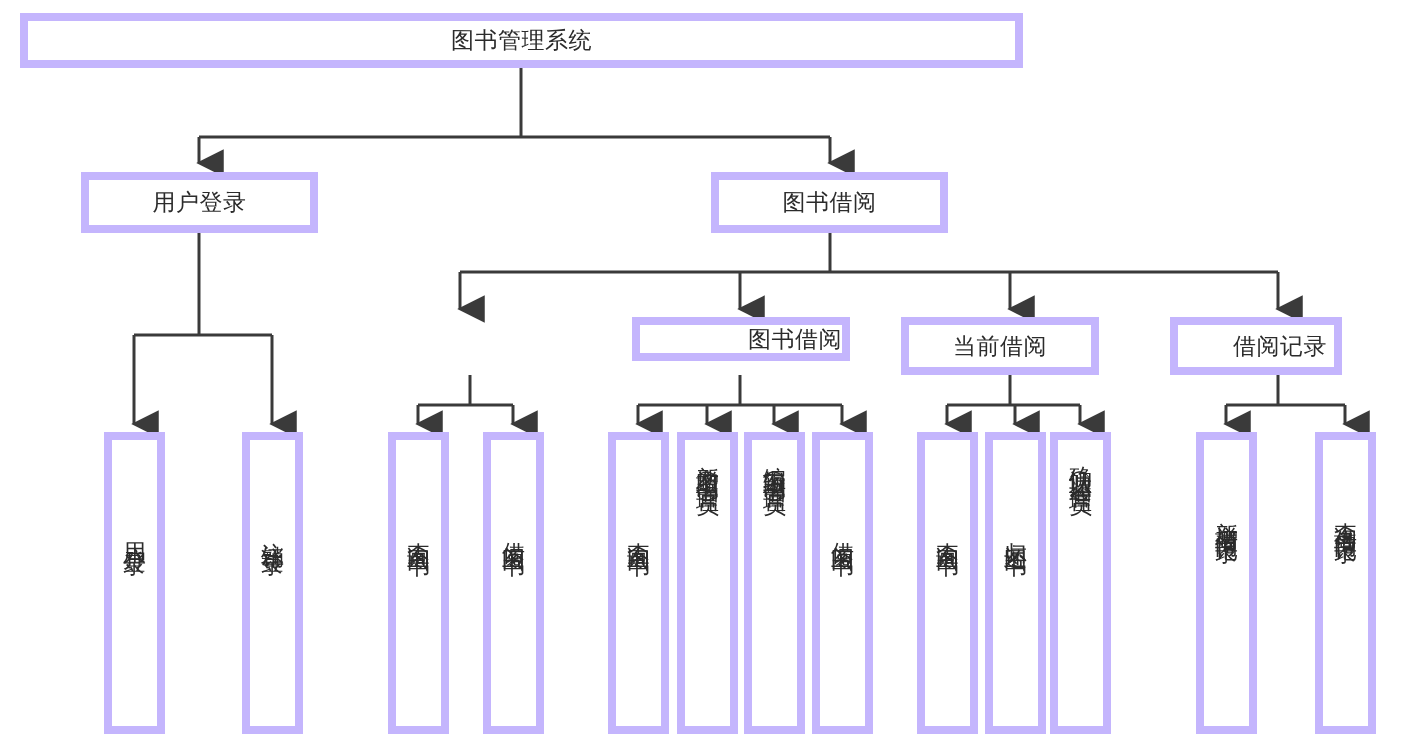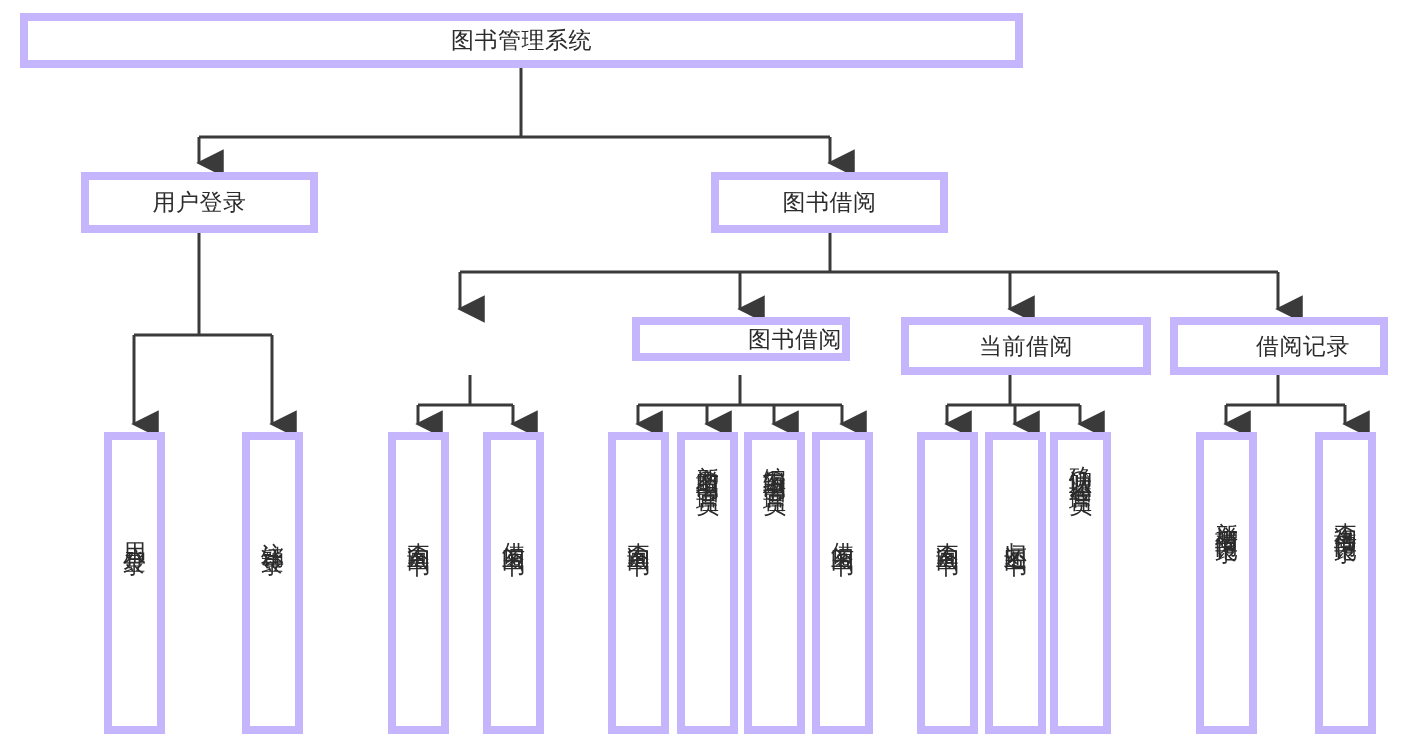--- a/index.html
+++ b/index.html
@@ -143,25 +143,25 @@
 
   <div class="node horiz" style="left:711px; top:172px; width:237px; height:61px;">
     <span class="label">图书借阅</span>
   </div>
 
 
   <div class="node horiz" style="left:632px; top:317px; width:218px; height:44px;justify-content:flex-end;">
     <span class="label">图书借阅</span>
   </div>
 
-  <div class="node horiz" style="left:901px; top:317px; width:250px; height:58px;">
+  <div class="node horiz" style="left:901px; top:317px; width:198px; height:58px;">
     <span class="label">当前借阅</span>
   </div>
 
-  <div class="node horiz" style="left:1170px; top:317px; width:218px; height:58px;padding-left:48px;">
+  <div class="node horiz" style="left:1170px; top:317px; width:172px; height:58px;padding-left:48px;">
     <span class="label">借阅记录</span>
   </div>
 
   <div class="node vert pad" style="left:104px; top:432px; width:61px; height:302px;">
     <span class="label">用户登录</span>
   </div>
 
   <div class="node vert pad" style="left:242px; top:432px; width:61px; height:302px;">
     <span class="label">注销登录</span>
   </div>

